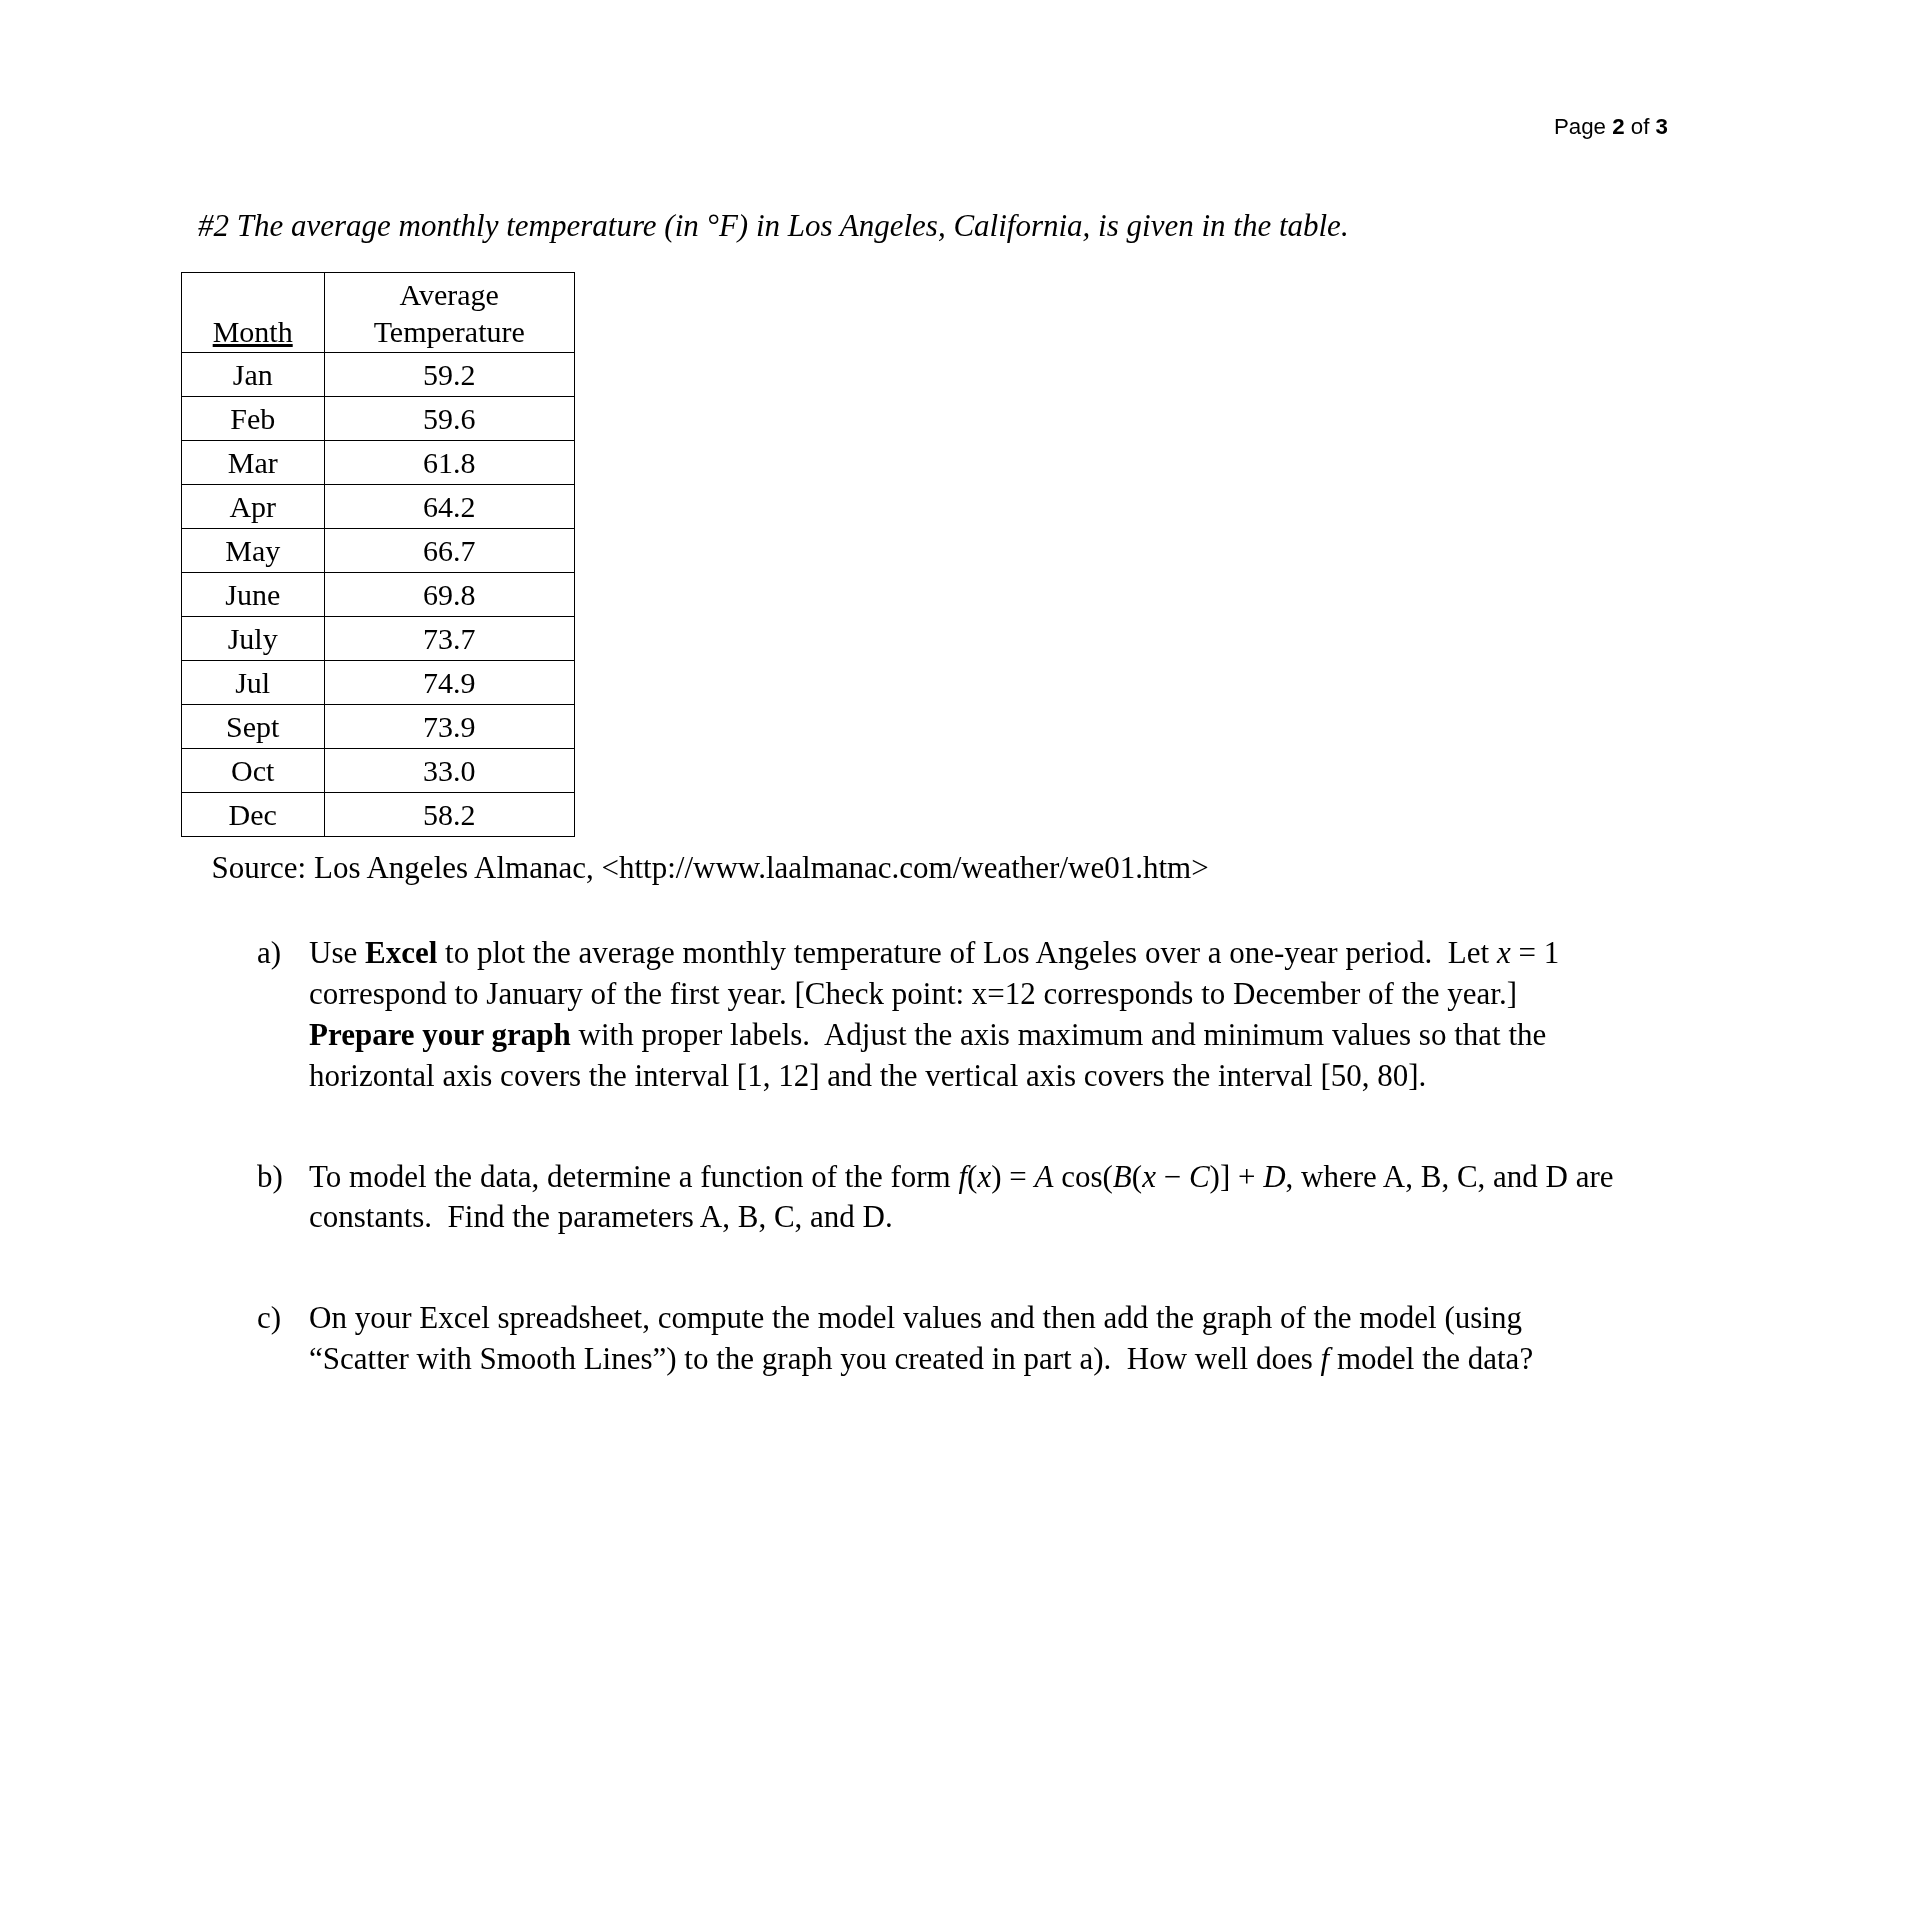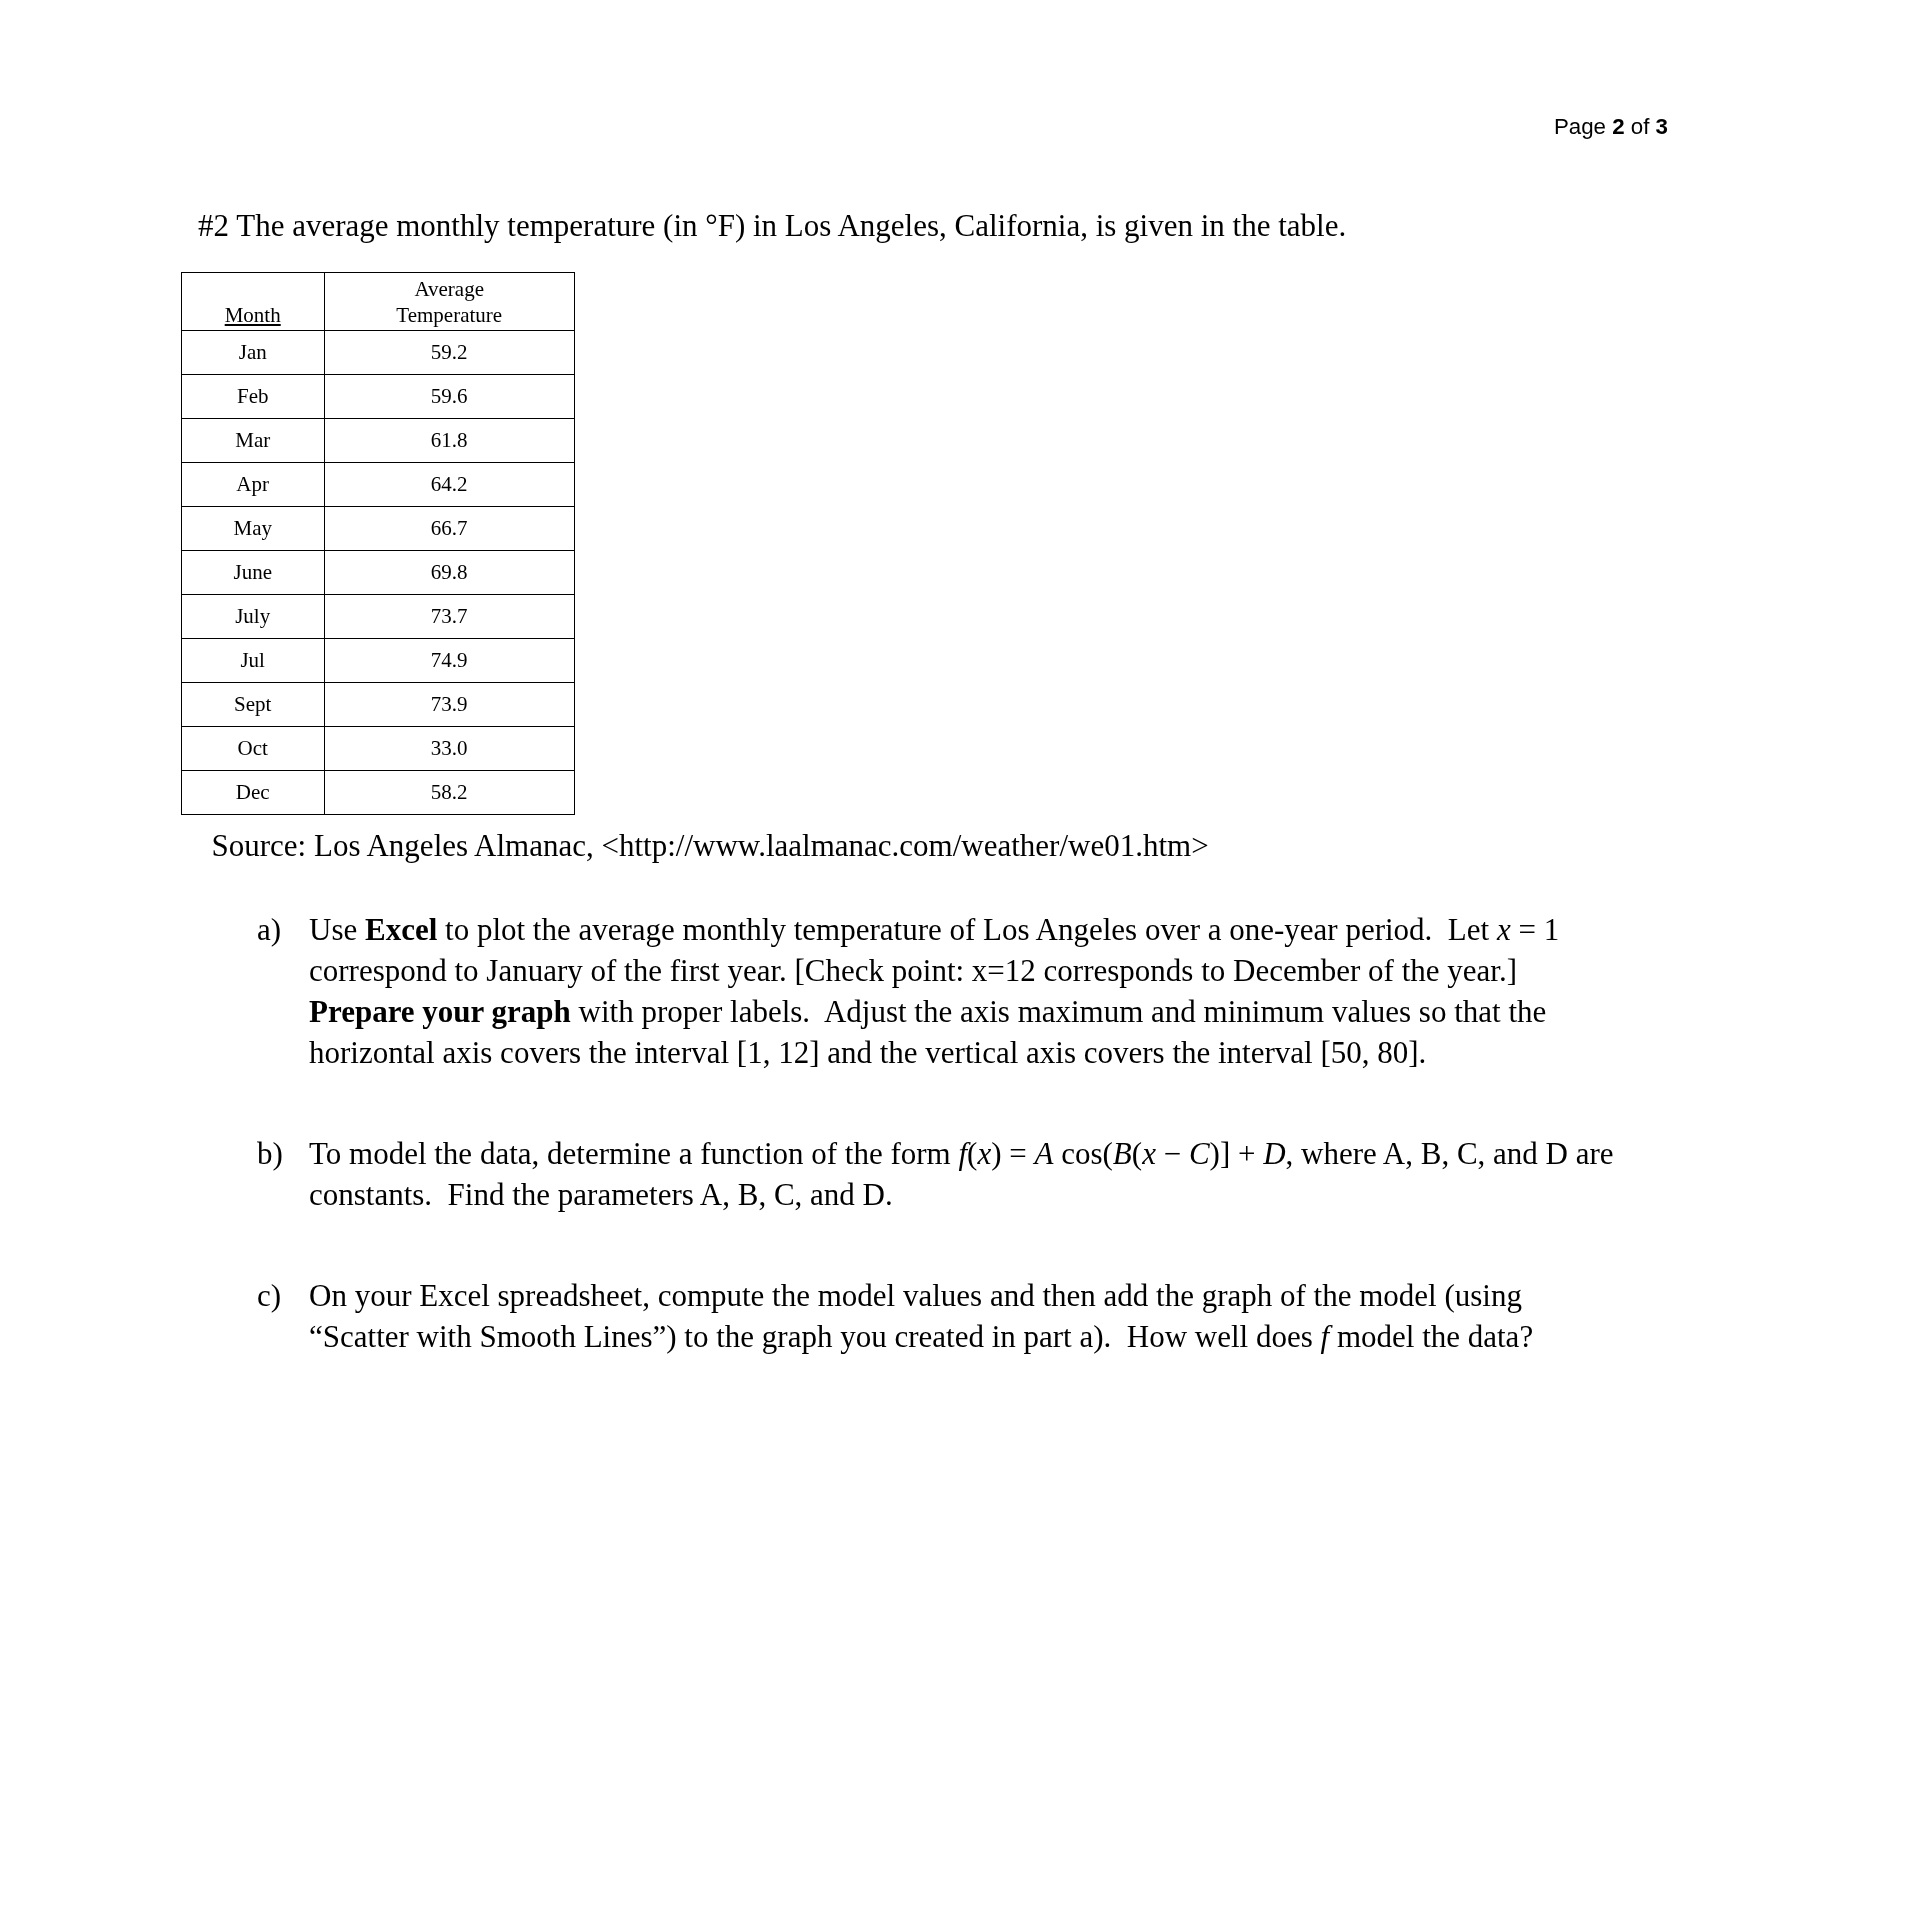--- a/index.html
+++ b/index.html
@@ -17,30 +17,30 @@
     overflow: hidden;
   }
   .page-header {
     font-family: Liberation Sans, sans-serif;
     font-size: 22.3px;
     line-height: 1.2;
     text-align: right;
     margin: 0 0 65px 0;
   }
   .page-header b { font-weight: 700; }
-  .intro { margin: 0 0 25px 0; }
+  .intro { margin: 0 0 25px 0; font-style: italic; }
   table.temps {
     border-collapse: collapse;
     margin: 0 0 0 -17.3px;
   }
   .temps th, .temps td {
     border: 1.5px solid #000000;
     text-align: center;
     font-weight: normal;
-    font-size: 21px;
+    font-size: 30px;
   }
   .temps th.col-month { width: 143px; vertical-align: bottom; padding: 3.1px 4.6px 1.5px 4.6px; line-height: 1.25; text-decoration: underline; }
   .temps th.col-temp { width: 250px; padding: 3.1px 4.6px 1.5px 4.6px; line-height: 1.25; }
   .temps td { height: 44px; line-height: 1; padding: 0 16px; }
   .source { margin: 10.8px 0 44px 13.5px; }
   ol.items { list-style: none; margin: 0; padding: 0 46px 0 0; }
   li.item { display: flex; margin: 0 0 60px 59px; }
   .item-label { width: 52px; flex-shrink: 0; }
   .item-text { flex: 1; white-space: pre-wrap; }
   .item-text b { font-weight: 700; }

